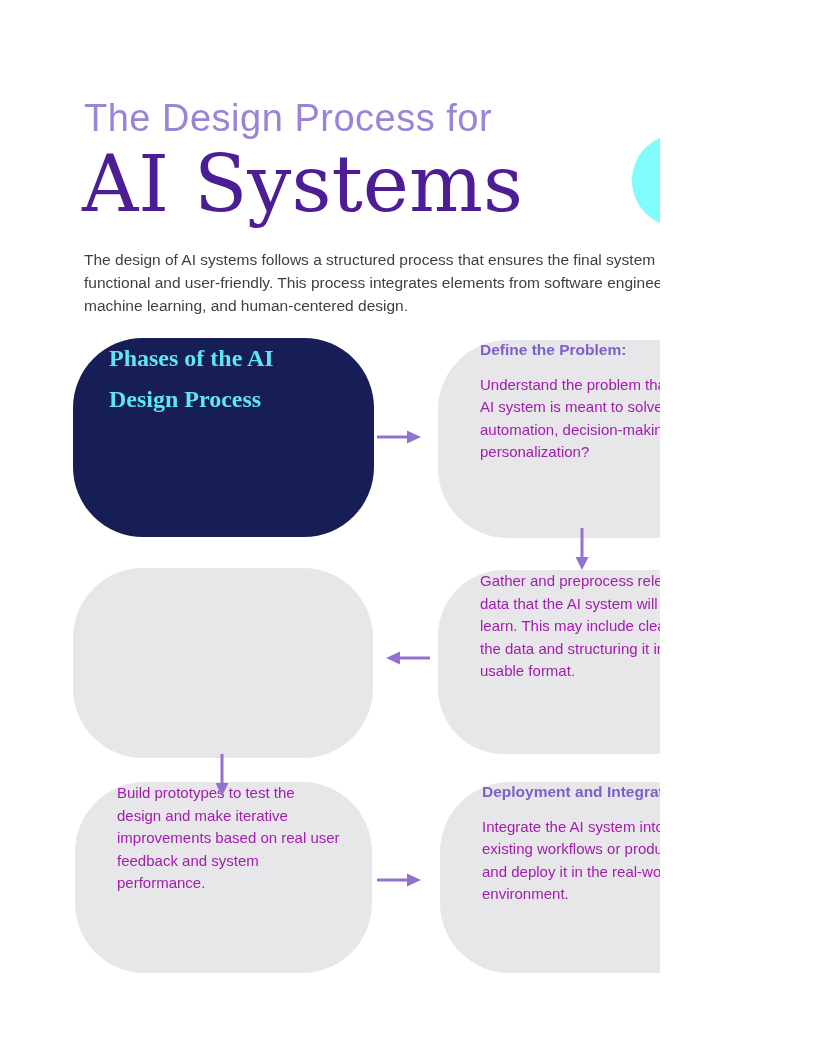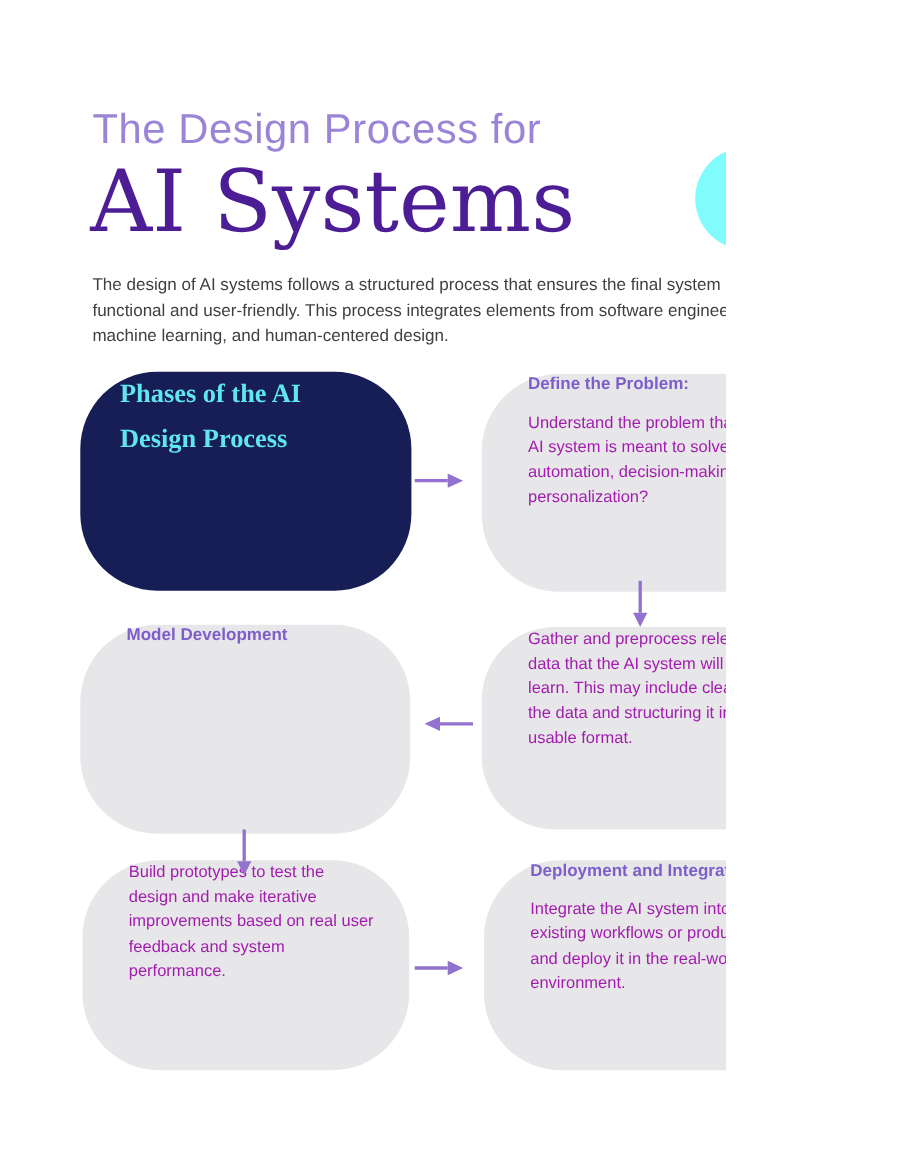--- a/index.html
+++ b/index.html
@@ -113,21 +113,20 @@
     <div class="hub-title">Phases of the AI
 Design Process</div>
   </div>
 
   <div class="card gray card-define">
     <div class="step-title">Define the Problem:</div>
     <div class="step-body">Understand the problem that the AI system is meant to solve. Is it automation, decision-making, or personalization?</div>
   </div>
 
   <div class="card gray card-model">
-    <div class="step-title">Model Development</div>
   </div>
 
   <div class="card gray card-data">
     <div class="step-body">Gather and preprocess relevant data that the AI system will use to learn. This may include cleaning the data and structuring it in a usable format.</div>
   </div>
 
   <div class="card gray card-prototype">
     <div class="step-body">Build prototypes to test the design and make iterative improvements based on real user feedback and system performance.</div>
   </div>
 

